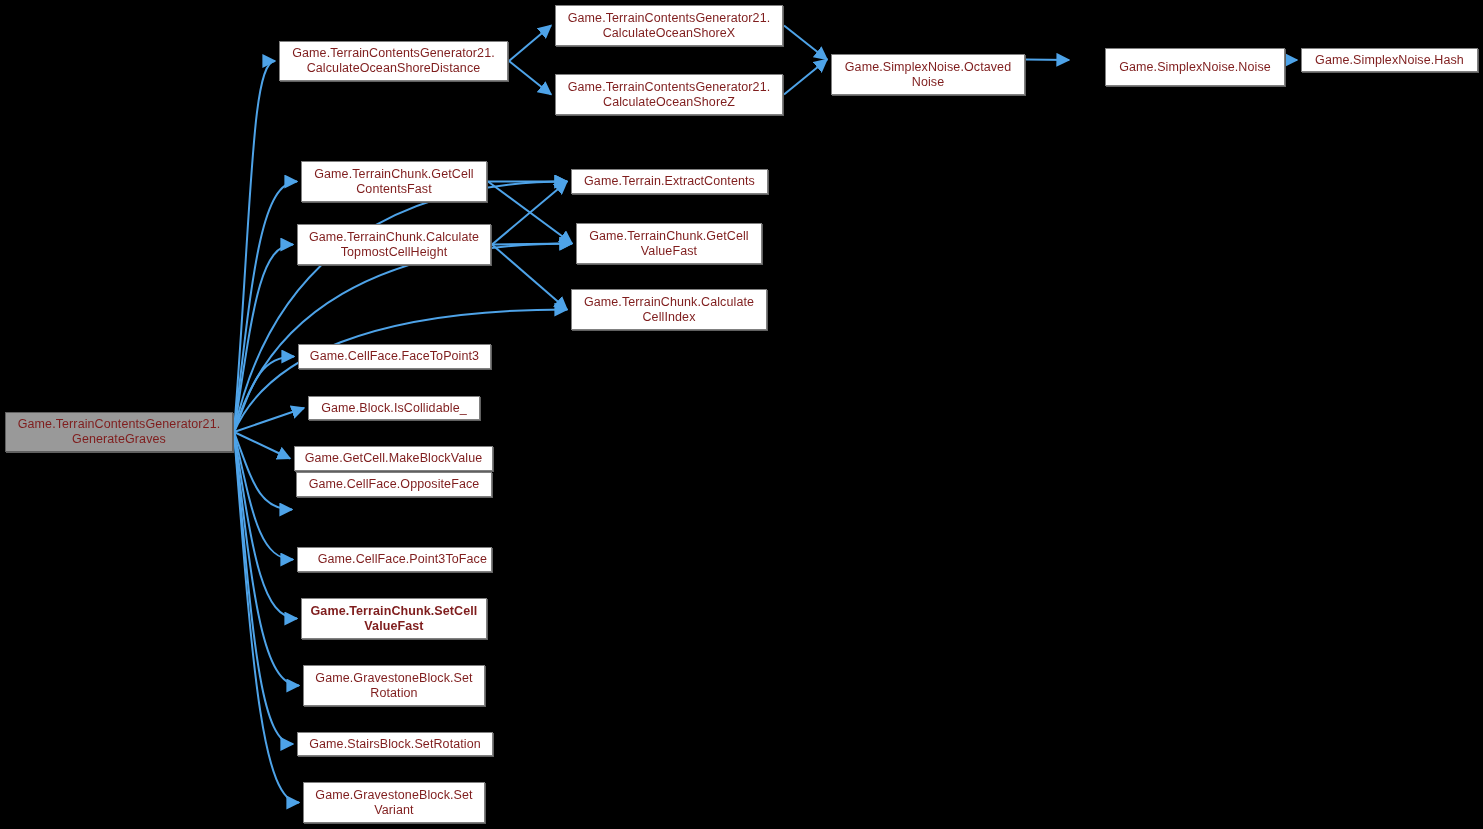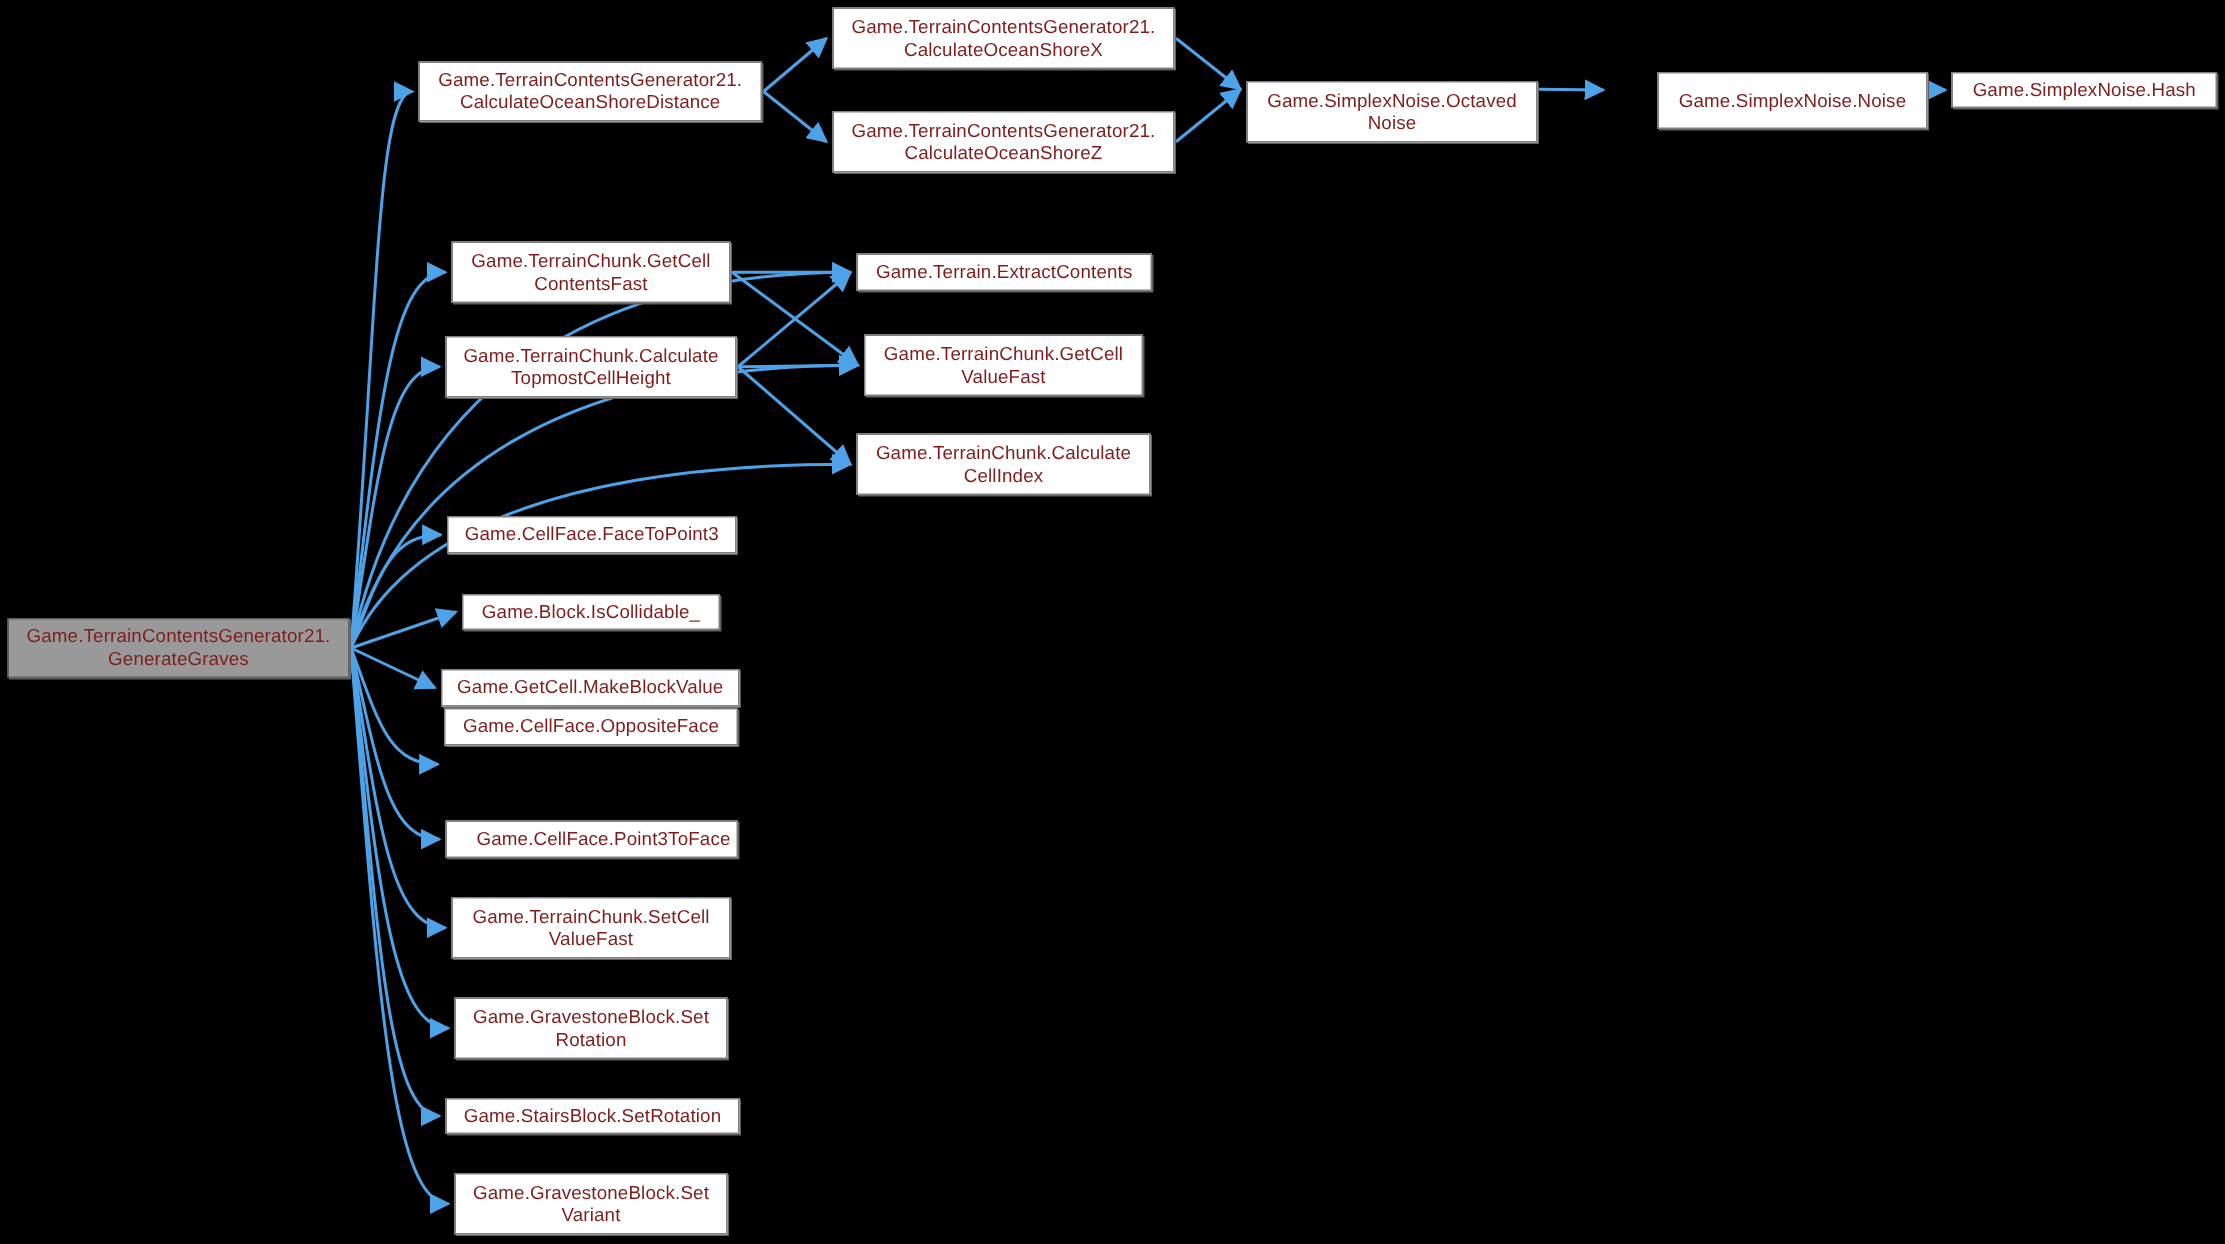--- a/index.html
+++ b/index.html
@@ -106,21 +106,21 @@
 TopmostCellHeight</span></div>
       <div class="node" style="left: 576px; top: 223px; width: 186px; height: 41px;"><span class="node-label">Game.TerrainChunk.GetCell
 ValueFast</span></div>
       <div class="node" style="left: 571px; top: 289px; width: 196px; height: 41px;"><span class="node-label">Game.TerrainChunk.Calculate
 CellIndex</span></div>
       <div class="node" style="left: 298px; top: 344px; width: 193px; height: 25px;"><span class="node-label">Game.CellFace.FaceToPoint3</span></div>
       <div class="node" style="left: 308px; top: 396px; width: 172px; height: 24px;"><span class="node-label">Game.Block.IsCollidable_</span></div>
       <div class="node" style="left: 294px; top: 446px; width: 199px; height: 25px;"><span class="node-label">Game.GetCell.MakeBlockValue</span></div>
       <div class="node" style="left: 296px; top: 472px; width: 196px; height: 25px;"><span class="node-label">Game.CellFace.OppositeFace</span></div>
       <div class="node" style="left: 297px; top: 547px; width: 195px; height: 25px; justify-content: flex-end;"><span class="node-label">Game.CellFace.Point3ToFace</span></div>
-      <div class="node" style="left: 301px; top: 598px; width: 186px; height: 41px;"><span class="node-label">Game.TerrainChunk.SetCell
+      <div class="node" style="left: 301px; top: 598px; width: 186px; height: 41px; font-weight: bold;"><span class="node-label">Game.TerrainChunk.SetCell
 ValueFast</span></div>
       <div class="node" style="left: 303px; top: 665px; width: 182px; height: 41px;"><span class="node-label">Game.GravestoneBlock.Set
 Rotation</span></div>
       <div class="node" style="left: 297px; top: 732px; width: 196px; height: 24px;"><span class="node-label">Game.StairsBlock.SetRotation</span></div>
       <div class="node" style="left: 303px; top: 782px; width: 182px; height: 41px;"><span class="node-label">Game.GravestoneBlock.Set
 Variant</span></div>
     </div>
 </div>
 
 </body></html>

